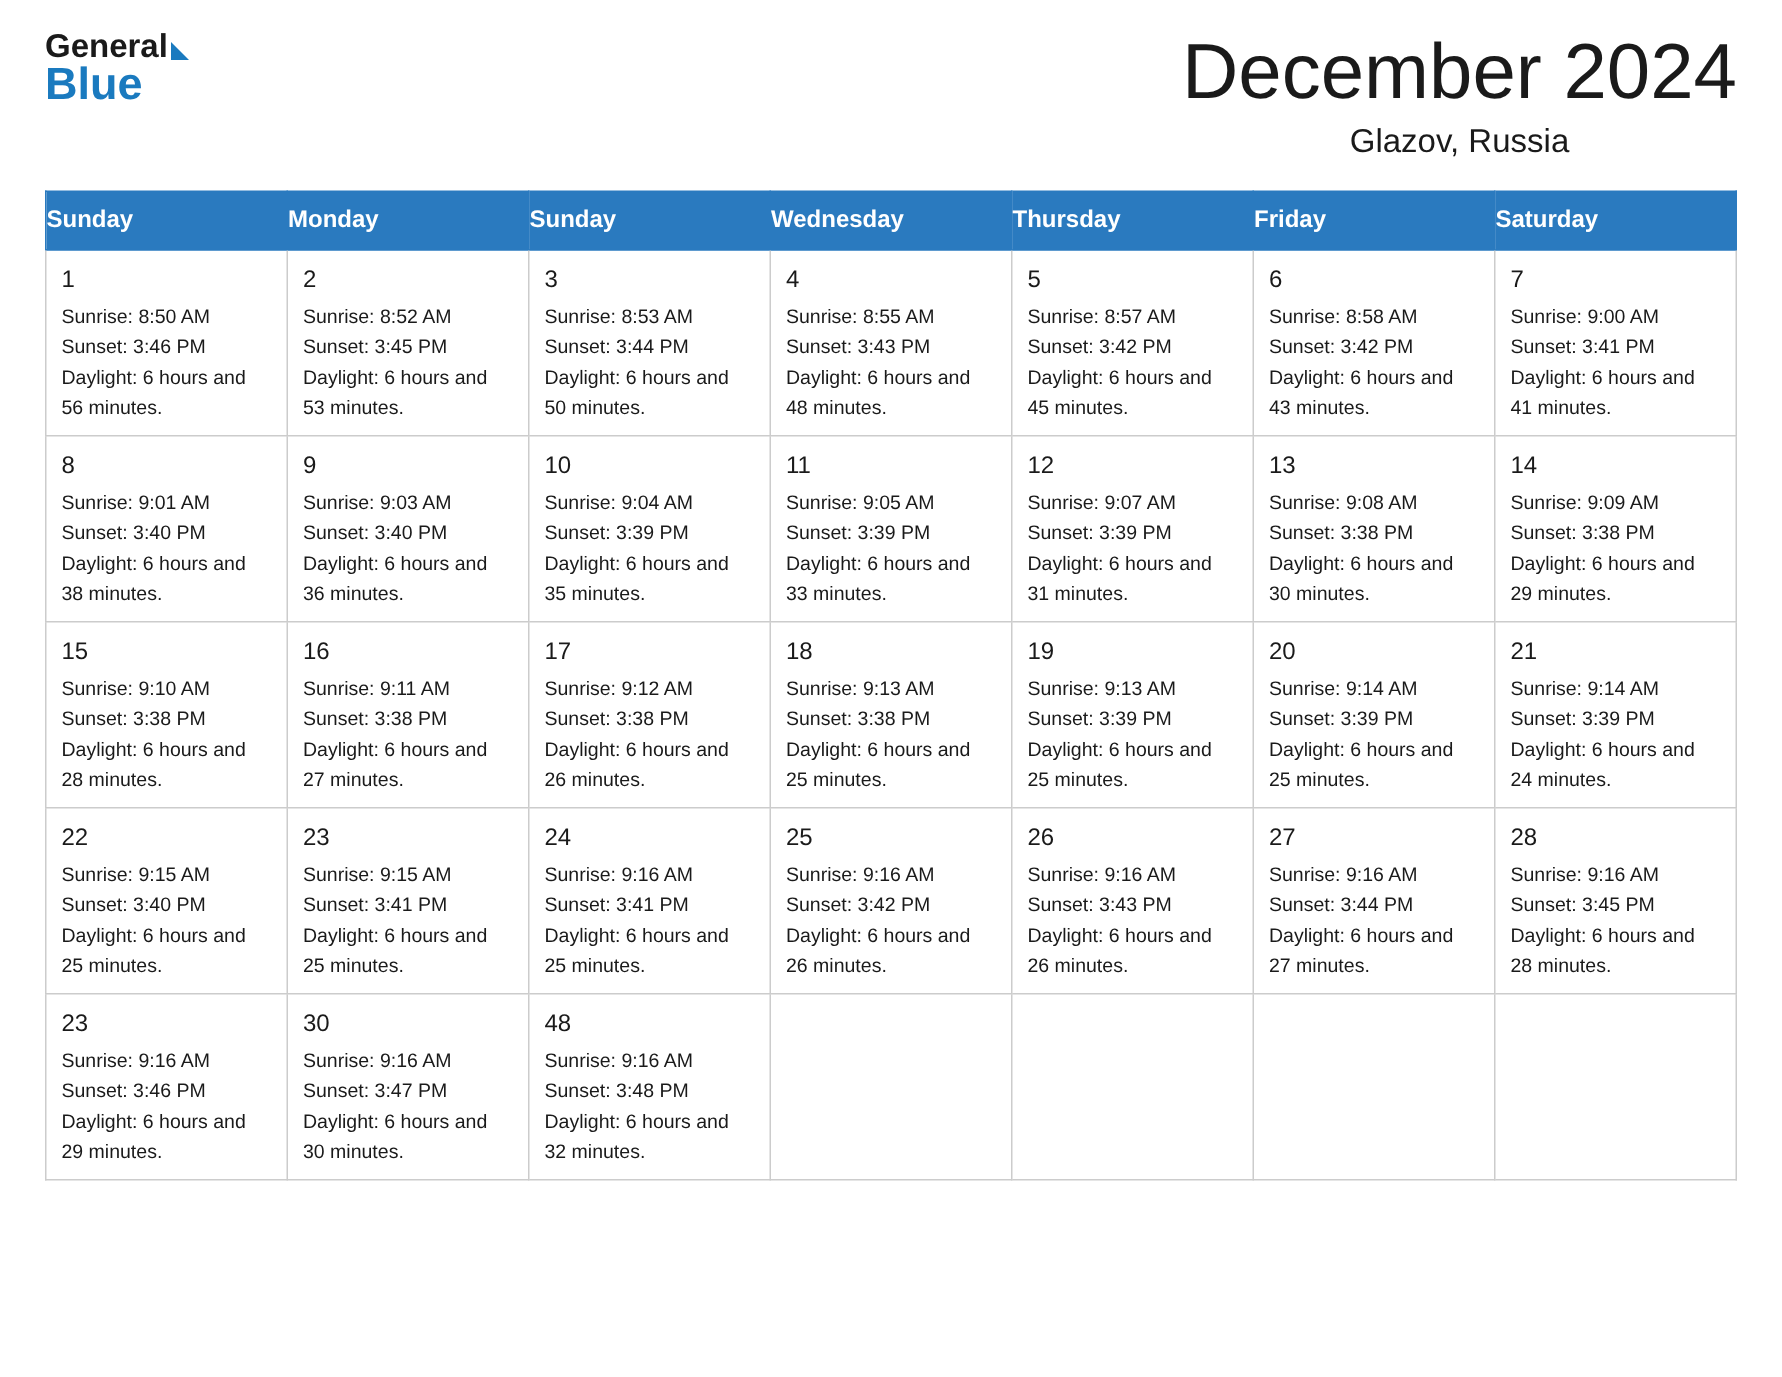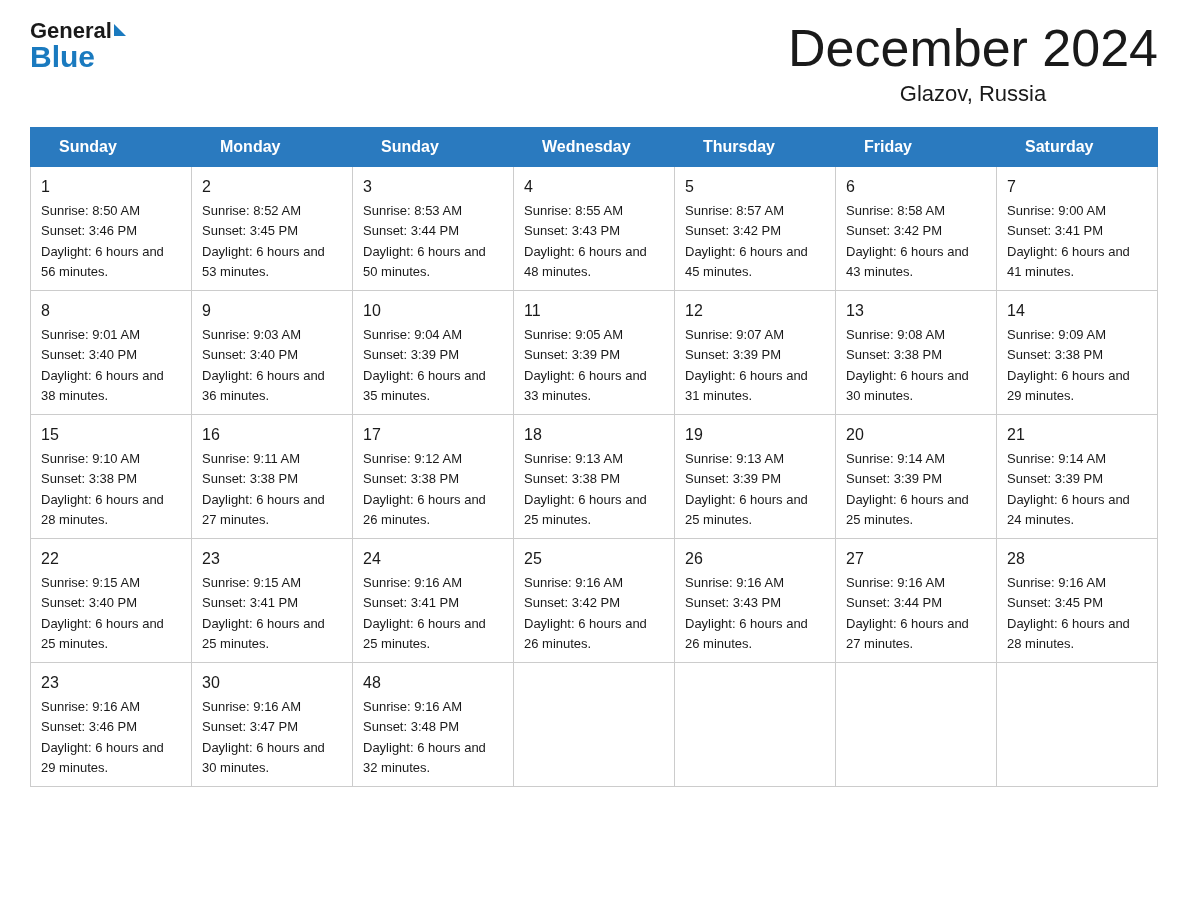--- a/index.html
+++ b/index.html
@@ -16,21 +16,21 @@
       align-items: flex-start;
       margin-bottom: 20px;
     }
     .logo {
       display: flex;
       flex-direction: column;
       align-items: flex-start;
     }
     .logo-text {
       display: flex;
-      align-items: center;
+      align-items: flex-end;
       font-size: 22px;
       font-weight: bold;
       color: #1a1a1a;
       line-height: 1;
     }
     .logo-general {
       color: #1a1a1a;
     }
     .logo-arrow {
       width: 0;
@@ -65,21 +65,21 @@
     .calendar-table {
       width: 100%;
       border-collapse: collapse;
       border: 1px solid #aaa;
     }
     .calendar-table th {
       background-color: #2a7abf;
       color: #ffffff;
       font-size: 16px;
       font-weight: bold;
-      padding: 10px 28px;
+      padding: 10px 0;
       text-align: left;
       border: 1px solid #2a7abf;
       margin-left: 32px;
     }
     .calendar-table td {
       vertical-align: top;
       padding: 8px 10px;
       border: 1px solid #cccccc;
       width: 14.28%;
       min-height: 100px;

